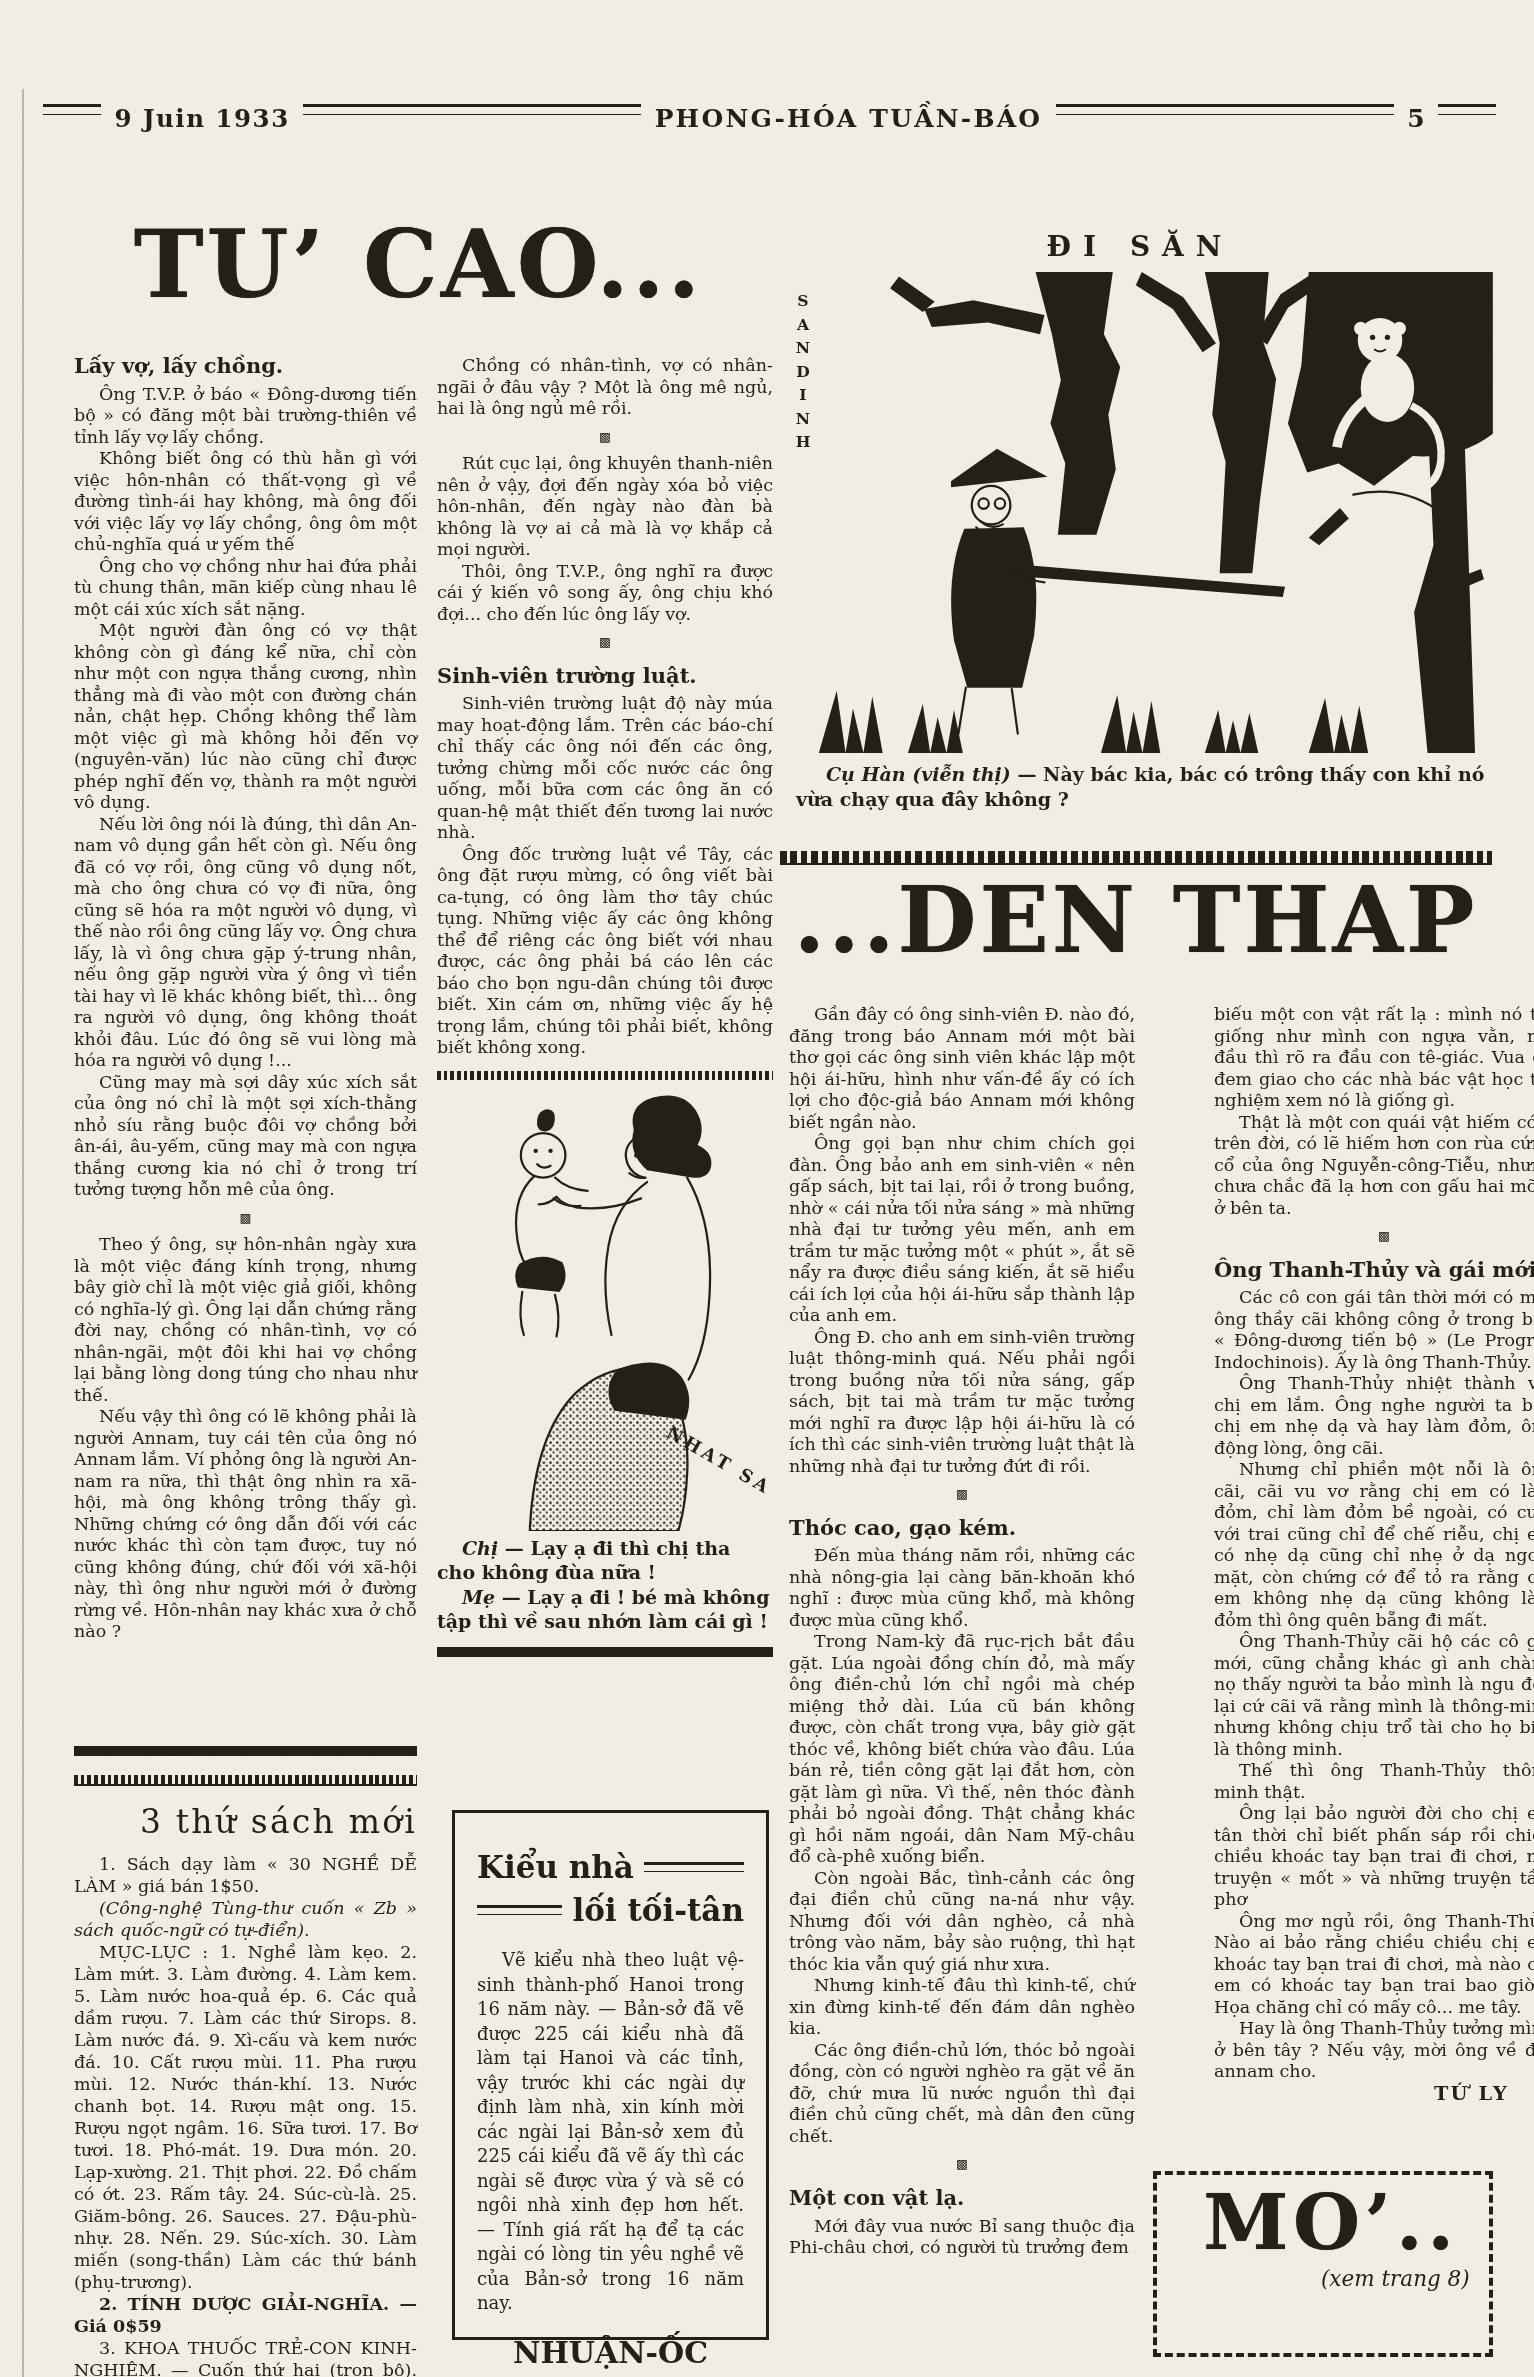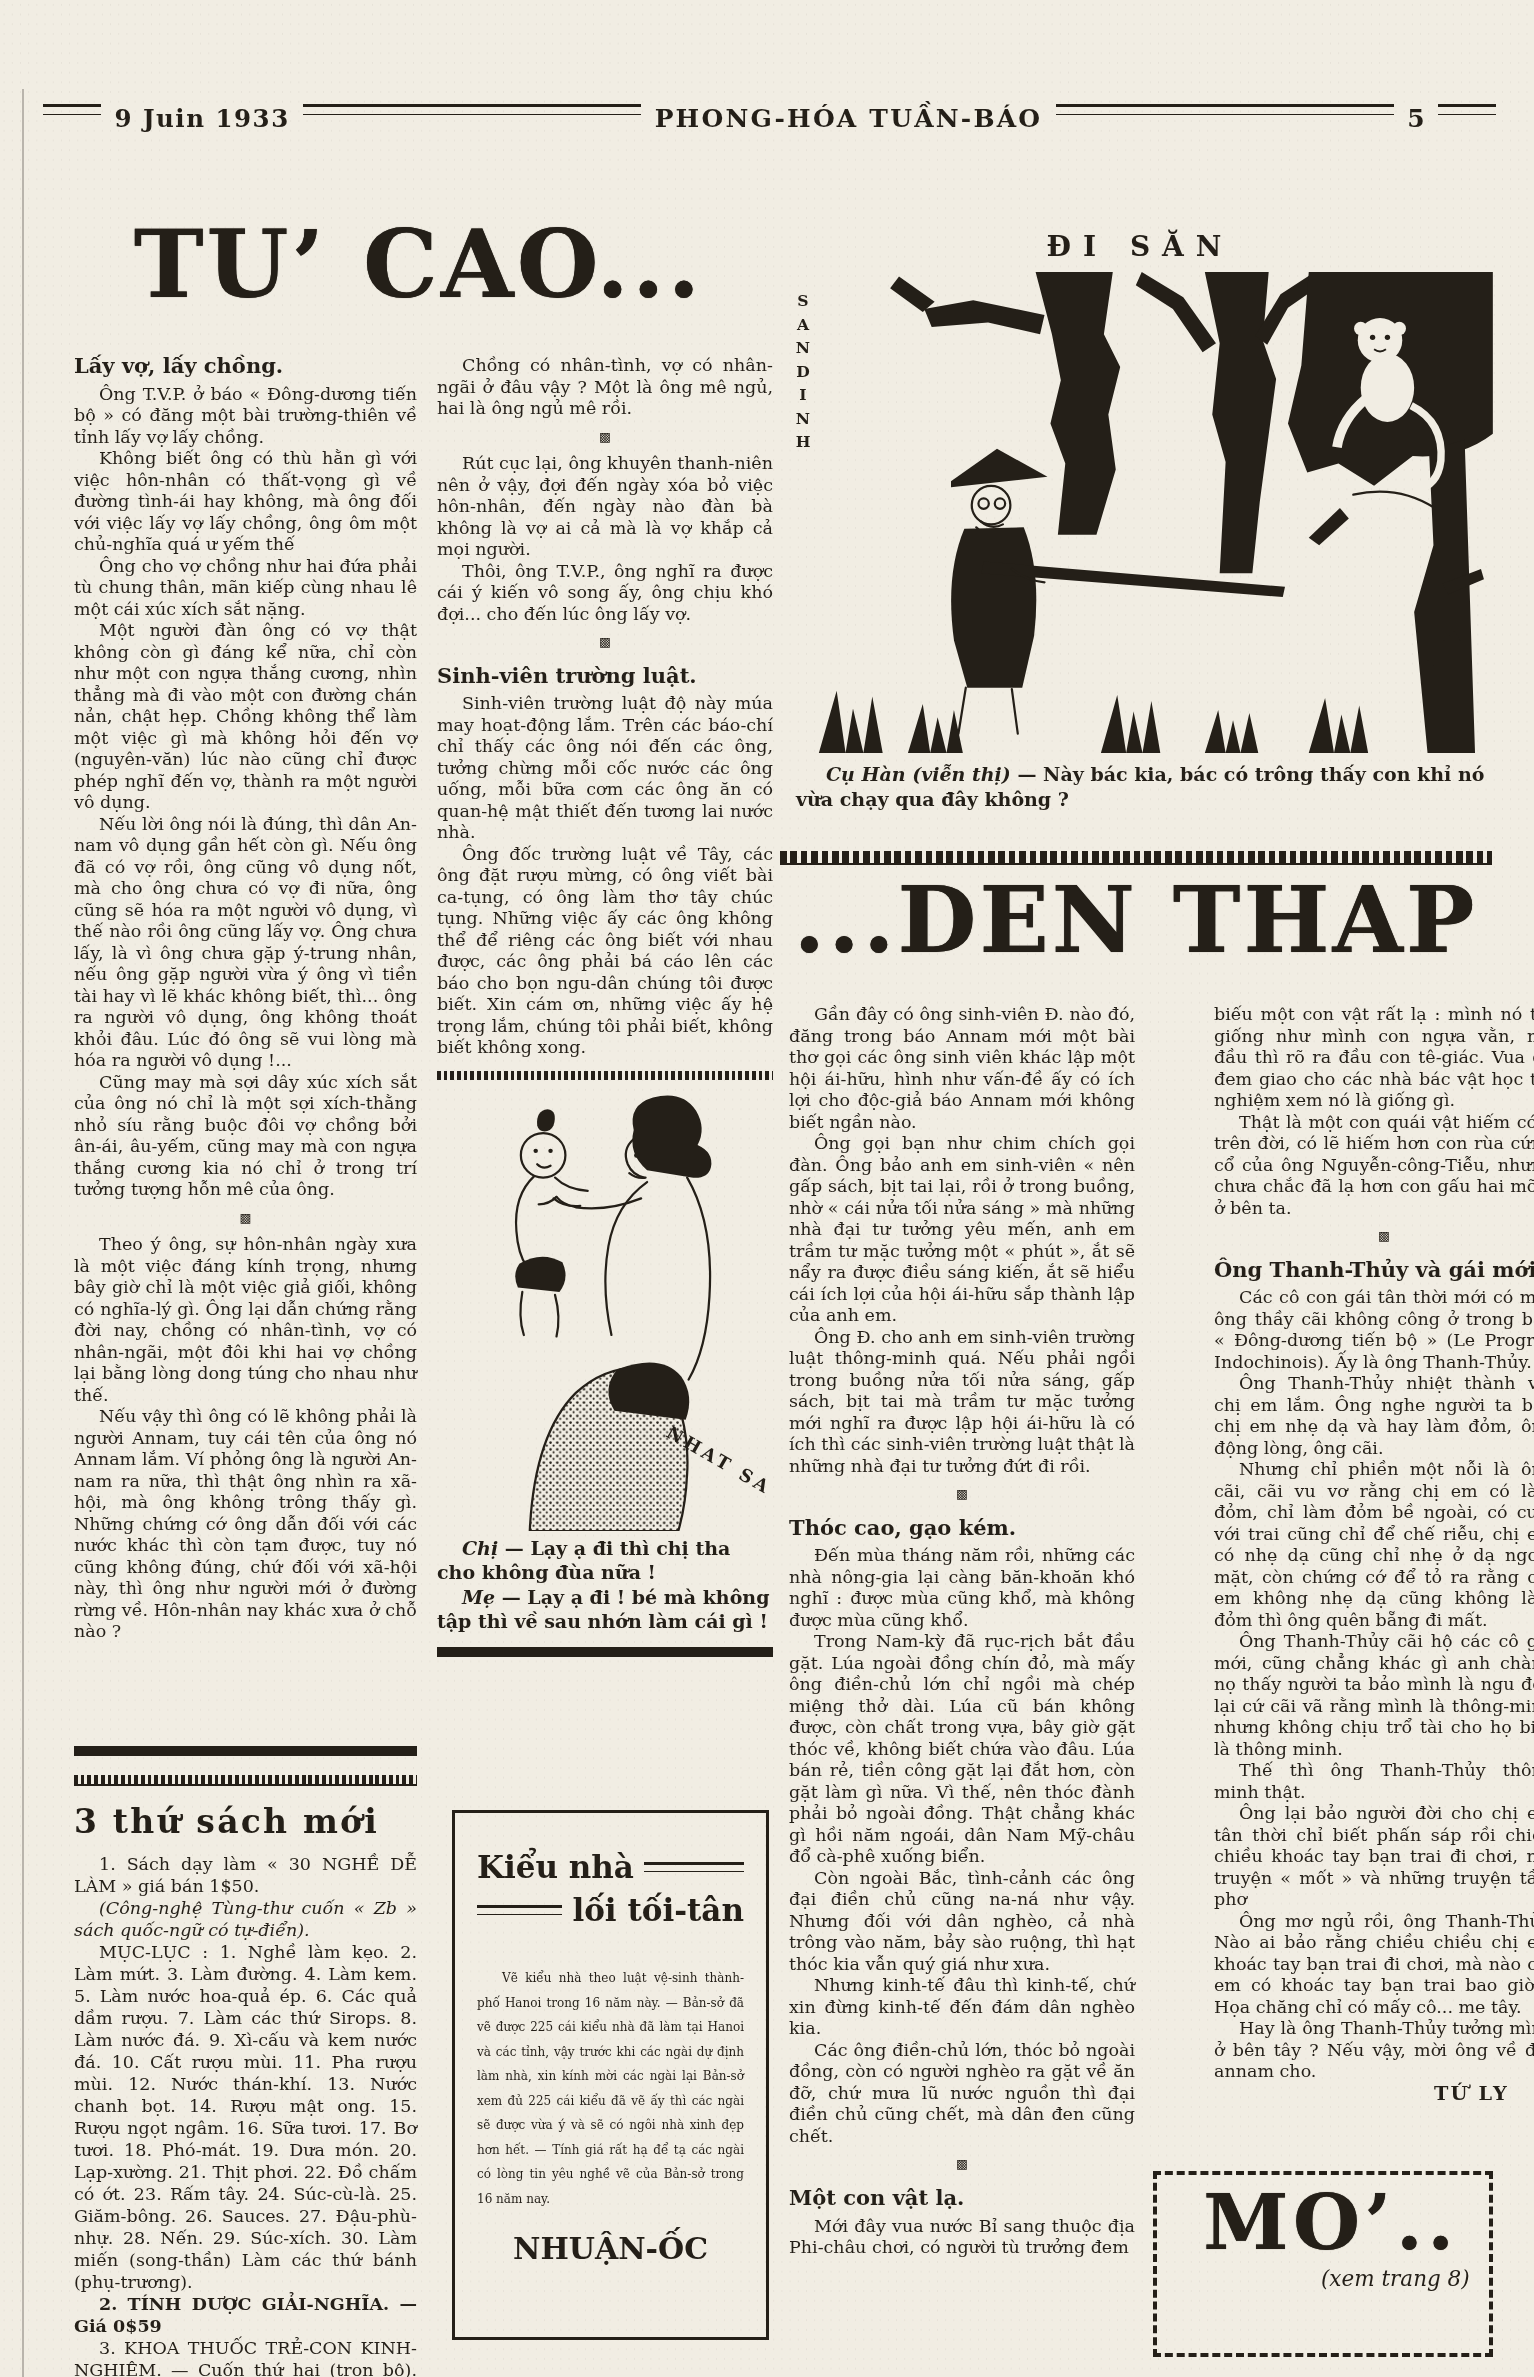--- a/index.html
+++ b/index.html
@@ -52,29 +52,29 @@
             font-weight:bold;font-size:15.6px;letter-spacing:4.5px;}
   .caption{left:796px;top:762px;width:691px;font-size:19px;line-height:24.5px;font-weight:bold;text-indent:30px;}
   .caption .spk, .spk{font-style:italic;font-weight:bold;}
   
   .meCon{position:relative;width:327px;height:444px;margin:7.4px auto 4.5px auto;}
   .meCon svg{width:100%;height:100%;}
   .cap2{font-size:19px;line-height:24.5px;font-weight:bold;margin-top:3px;}
   .cap2 p{margin:0;text-indent:25px;text-align:left;}
   
   .adsach{left:74px;top:1746px;width:343px;}
-  .adsach .title{text-align:left;font-weight:bold;font-size:33px;margin:16.3px 0 12px 0;letter-spacing:2.2px;}
+  .adsach .title{text-align:right;font-weight:normal;font-size:33px;margin:16.3px 0 12px 0;letter-spacing:2.2px;}
   .adsach .body{font-size:17.5px;line-height:22px;text-align:justify;}
   .adsach .body p{margin:0;text-indent:25px;}
   .adsach .it{font-style:italic;}
   .adnha{left:452px;top:1810px;width:317px;height:530px;border:3.7px solid #241f18;box-sizing:border-box;
          padding:36px 22px 0 22px;}
   .adnha .trow{display:flex;align-items:center;gap:10.4px;font-size:31px;font-weight:bold;}
   .adnha .trule{flex:1;height:6px;border-top:3px solid #241f18;border-bottom:1.5px solid #241f18;}
-  .adnha .body{font-size:12px;line-height:24.5px;text-align:justify;margin-top:38px;}
+  .adnha .body{font-size:18px;line-height:24.5px;text-align:justify;margin-top:20px;}
   .adnha .body p{margin:0;text-indent:25px;}
   .adnha .brand{text-align:center;font-weight:bold;font-size:30px;margin-top:19.3px;}
   
   .mobox{left:1153px;top:2171px;width:340px;height:186px;border:4.5px dashed #241f18;box-sizing:border-box;
          padding:9px 19.3px;}
   .mobox .t{font-size:77px;font-weight:bold;letter-spacing:4.5px;line-height:1;margin-left:27px;
             text-shadow:0 0 0.7px #241f18;}
   .mobox .n{font-style:italic;font-size:21.5px;text-align:right;margin-top:4.5px;}
   svg .ink{fill:#241f18;}
   svg .lin{fill:none;stroke:#241f18;stroke-width:3;stroke-linecap:round;}

